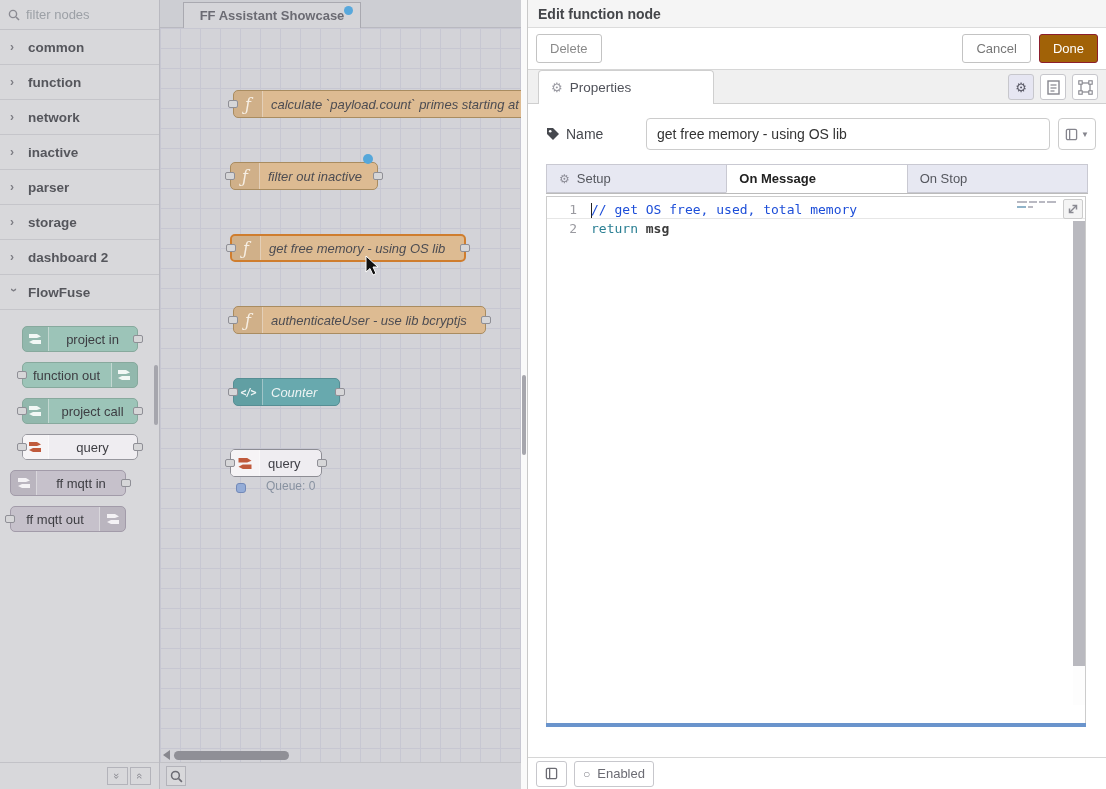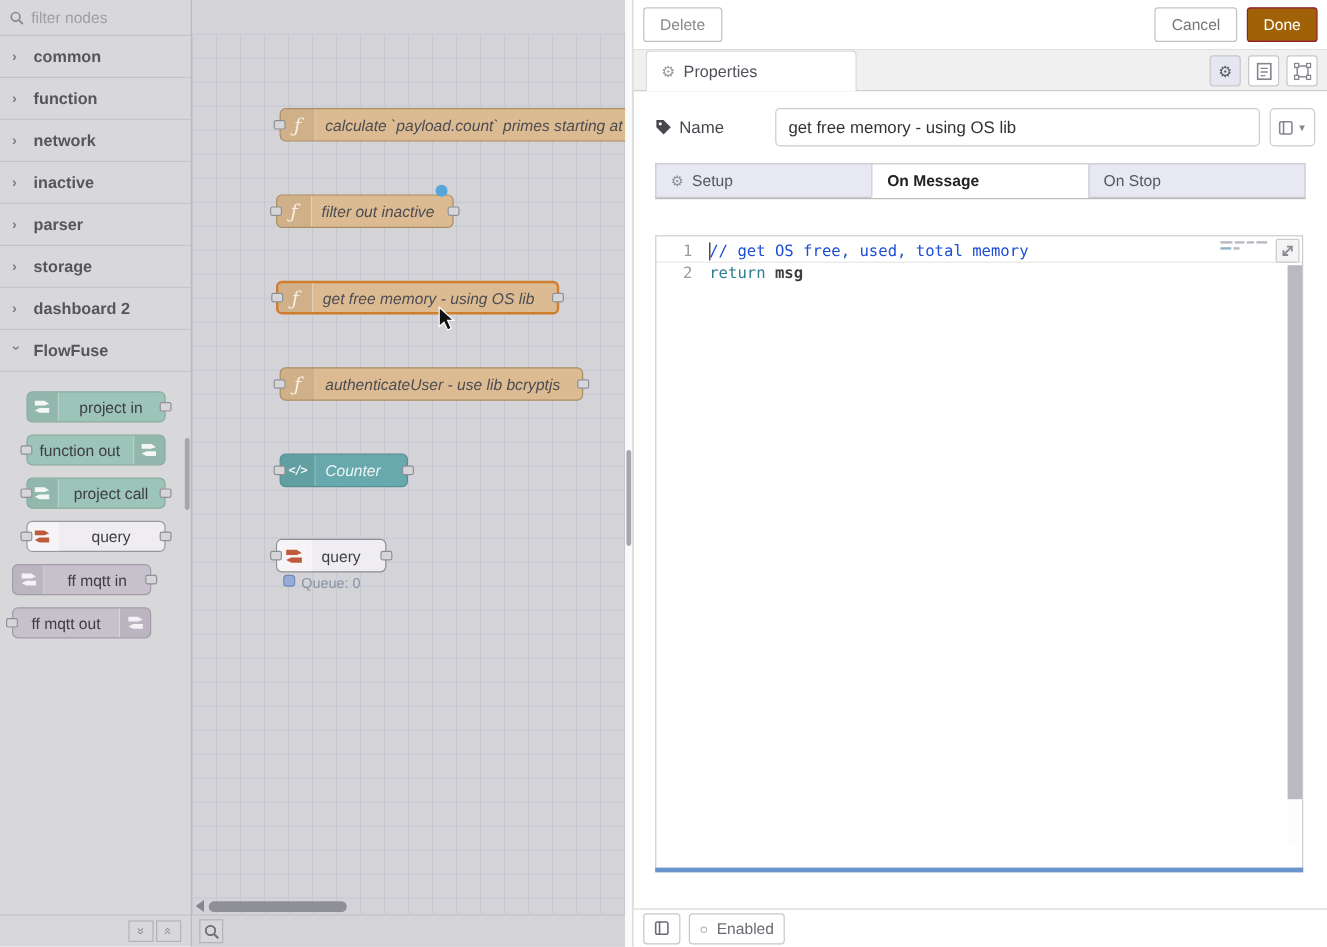--- a/index.html
+++ b/index.html
@@ -48,21 +48,21 @@
   .cnode.func { background:#ddbb92; border:1px solid #a98c60; color:#4c4c52; }
   .cnode.func .nlabel { font-style:italic; }
   .fglyph { font-family:"DejaVu Serif", serif; font-style:italic; color:#f7efe4; font-size:16px; }
   .cnode.sel { border:2px solid #cf7d2e; }
   .cnode.teal { background:#68a9ae; border:1px solid #568e94; color:#eef4f4; }
   .cnode.teal .nlabel { font-style:italic; }
   .codeglyph { font-family:"DejaVu Sans Mono", monospace; font-weight:bold; color:#f0f6f6; font-size:10px; letter-spacing:-1px; }
   .cnode.white { background:#efedf1; border:1px solid #8d8d94; color:#3f3f46; }
   .cnode.white .nicon { background:#f6f4f6; }
   .chgdot { position:absolute; right:4px; top:-9px; width:10px; height:10px; border-radius:50%; background:#55a7da; }
-  .nstatus { position:absolute; display:flex; align-items:flex-start; gap:5px; font-size:12px; color:#8892a0; }
+  .nstatus { position:absolute; display:flex; align-items:flex-end; gap:20px; font-size:12px; color:#8892a0; }
   .nstatus .sdot { width:10px; height:10px; border-radius:3px; background:#94acd7; border:1px solid #7289b8; }
   .hscroll { position:absolute; left:3px; top:722px; width:350px; height:10px; display:flex; align-items:center; }
   .harrow { width:0; height:0; border-top:5px solid transparent; border-bottom:5px solid transparent; border-right:7px solid #87878e; margin-right:4px; cursor:pointer; }
   .hthumb { width:115px; height:9px; background:#8f8f96; border-radius:5px; cursor:grab; }
   .c-footer { position:absolute; left:0; bottom:0; width:100%; height:27px; border-top:1px solid #c2c2c7; background:#d3d3d8; display:flex; align-items:center; padding-left:6px; }
   .zoombtn { width:20px; height:20px; border:1px solid #b3b3ba; background:#d8d8db; display:flex; align-items:center; justify-content:center; cursor:pointer; }
   .cursor { position:absolute; left:205px; top:227px; width:15px; height:22px; pointer-events:none; }
 
   
   .gutter { position:absolute; left:521px; top:0; width:6px; height:789px; background:#fafafa; }
@@ -229,20 +229,26 @@
       <div class="sqbtn">
           <span class="rot90">»</span>
         </div>
       <div class="sqbtn">
           <span class="rot90">«</span>
         </div>
     </div>
   </div>
 
   <div class="canvas">
+    <div class="tabbar">
+      <div class="wtab">
+        <span>FF Assistant Showcase</span>
+        <span class="dot"></span>
+      </div>
+    </div>
 
     <div class="grid">
       <div class="cnode func" style="left:73px;top:62px;width:300px">
         <div class="nicon">
             <span class="fglyph">ƒ</span>
           </div>
         <div class="nlabel">calculate `payload.count` primes starting at `p</div>
         <span class="port pl"></span>
       </div>
 
@@ -317,20 +323,21 @@
           </svg>
       </div>
     </div>
   </div>
 
   <div class="gutter">
     <div class="g-thumb"></div>
   </div>
 
   <div class="panel">
+    <div class="pn-header">Edit function node</div>
 
     <div class="btnbar">
       <button class="btn">Delete</button>
       <button class="btn cancel">Cancel</button>
       <button class="btn done">Done</button>
     </div>
 
     <div class="tabrow">
       <div class="proptab">
         <span class="gear">⚙</span>

